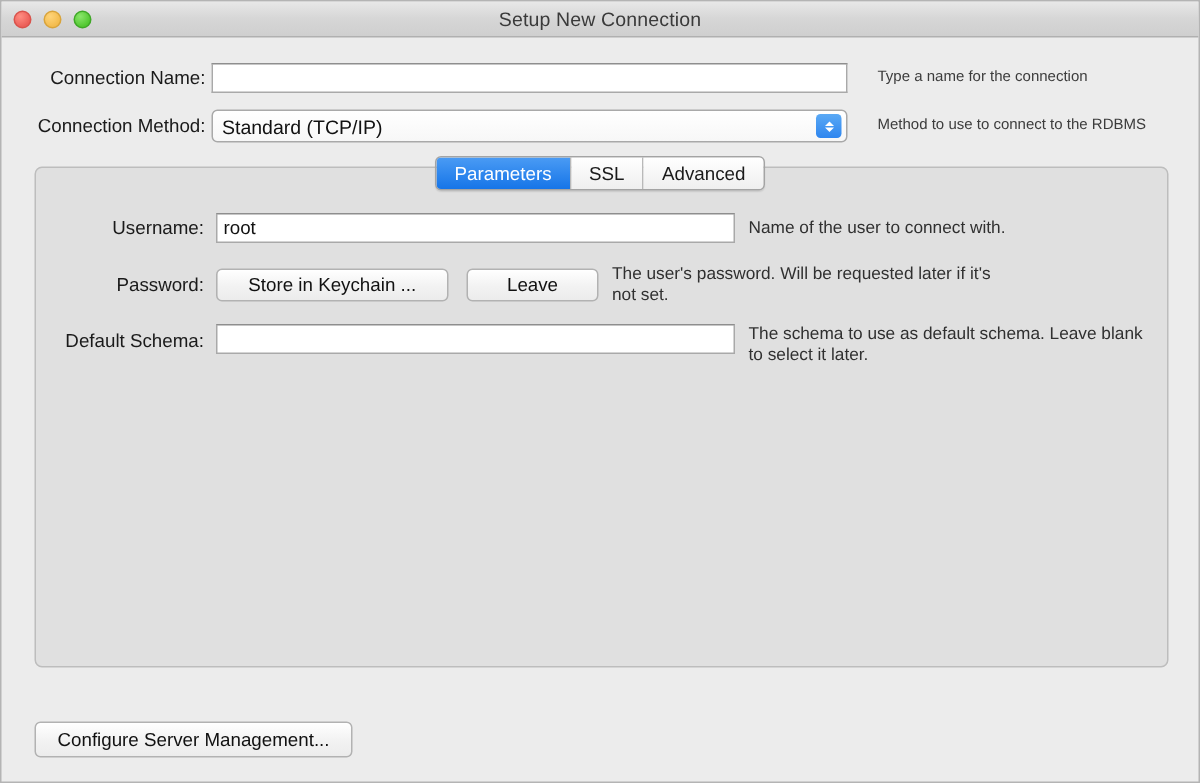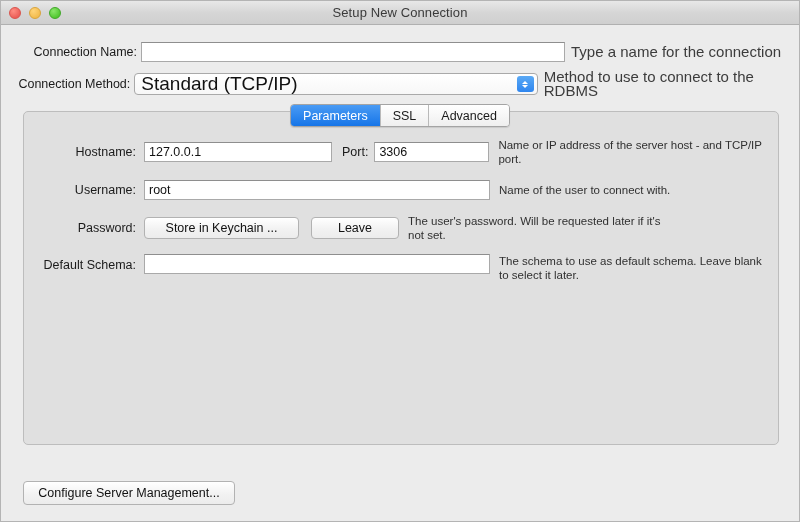--- a/index.html
+++ b/index.html
@@ -87,41 +87,41 @@
     border: 1px solid #a9a9a9;
     border-top-color: #8e8e8e;
     font-family: "Liberation Sans", sans-serif;
     font-size: 12.5px;
     color: #111;
     padding: 0 4px;
     line-height: 18px;
     outline: none;
   }
   .hint {
-    font-size: 15px;
+    font-size: 10px;
     color: #3c3c3c;
-    margin-left: 6px;
+    margin-left: 20px;
     line-height: 14px;
   }
 
   #connection-name-input { width: 424px; }
 
   
   .popup {
     position: relative;
     width: 424px;
     height: 22px;
     box-sizing: border-box;
     background: linear-gradient(to bottom, #ffffff 0%, #f7f7f7 100%);
     border: 1px solid #a9a9a9;
     border-radius: 4px;
     display: flex;
     align-items: center;
     padding-left: 6px;
-    font-size: 19px;
+    font-size: 13px;
     color: #111;
   }
   .popup .arrows {
     position: absolute;
     right: 3px;
     top: 2px;
     width: 17px;
     height: 16px;
     border-radius: 3px;
     background: linear-gradient(to bottom, #5aa9f5 0%, #2f86ef 100%);
@@ -313,27 +313,20 @@
     <div class="tabbar">
       <div class="tab active">Parameters</div>
       <div class="tab">SSL</div>
       <div class="tab">Advanced</div>
     </div>
   </div>
 
   <div class="panel">
     <div class="panel-inner">
 
-      <div class="prow">
-        <div class="plbl">Hostname:</div>
-        <input class="txtfield" id="hostname-input" type="text" placeholder="" value="127.0.0.1" style="">
-        <div class="port-label">Port:</div>
-        <input class="txtfield" id="port-input" type="text" placeholder="" value="3306" style="">
-        <div class="phint">Name or IP address of the server host - and TCP/IP port.</div>
-      </div>
 
       <div class="prow">
         <div class="plbl">Username:</div>
         <input class="txtfield" id="username-input" type="text" placeholder="" value="root" style="">
         <div class="phint">Name of the user to connect with.</div>
       </div>
 
       <div class="prow">
         <div class="plbl">Password:</div>
         <div class="pushbtn" id="store-keychain-button">Store in Keychain ...</div>

